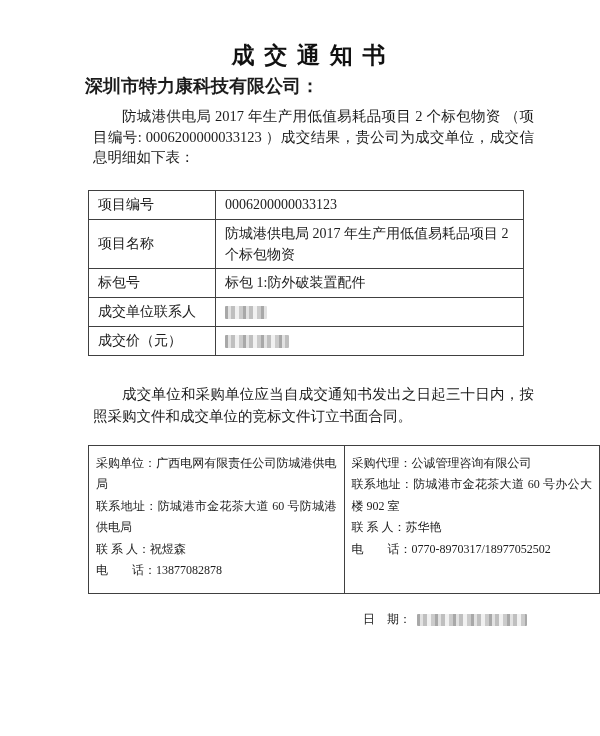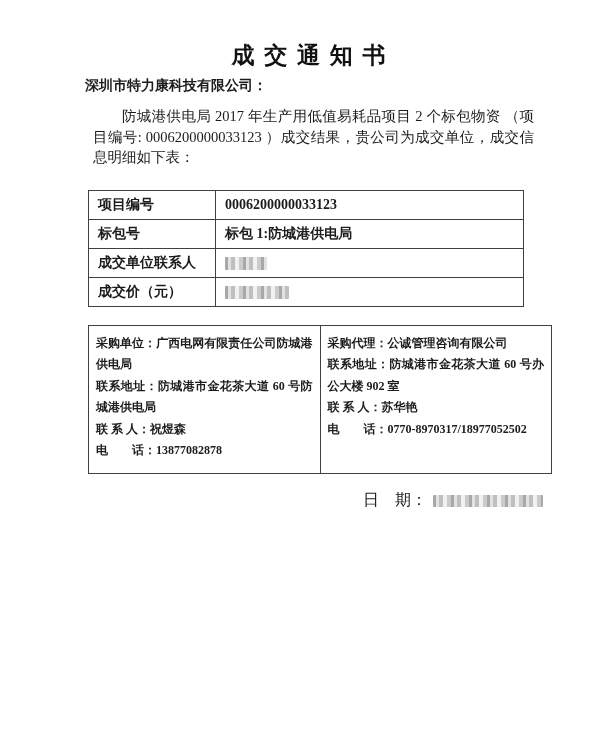--- a/index.html
+++ b/index.html
@@ -28,33 +28,33 @@
   }
   .project-no-line{
     margin-top:6px;
     text-align:right;
     font-size:14px;
     line-height:19px;
   }
   .project-no-line .pn-value{margin-left:18px;letter-spacing:0.5px;}
   .addressee{
     margin-top:7px;
-    font-size:14px;
+    font-size:18px;
     font-weight:bold;
     line-height:20px;
   }
   .para{
     margin:10px 0 0 8px;
     font-size:14.5px;
     line-height:20.5px;
     text-align:justify;
     text-indent:2em;
   }
   .para.second{margin-top:27px;line-height:22px;}
-  table{border-collapse:collapse;font-weight:bold;}
+  table{border-collapse:collapse;}
   .award-table{
     margin:22px 0 0 3px;
     width:436px;
     table-layout:fixed;
   }
   .award-table td{
     border:1px solid #404040;
     font-size:14px;
     line-height:21px;
     padding:3px 9px;
@@ -73,40 +73,40 @@
     background:
       repeating-linear-gradient(90deg,#9a9a9a 0 3px,#dedede 3px 6px,#b4b4b4 6px 10px,#efefef 10px 14px,#c2c2c2 14px 18px),
       repeating-linear-gradient(0deg,rgba(255,255,255,0) 0 4px,rgba(255,255,255,.45) 4px 8px);
   }
   .redact-price{width:64px;}
   .redact-person{width:42px;}
   .redact-phone{width:64px;}
   .redact-date{width:110px;height:12px;}
   .contact-table{
     margin:18px 0 0 3px;
-    width:464px;
+    width:512px;
     table-layout:fixed;
   }
   .contact-table td{
     border:1px solid #404040;
     width:50%;
     vertical-align:top;
     padding:7px 7px 11px 7px;
   }
   .field{
     margin:0;
     font-size:12px;
     line-height:21.5px;
     text-align:justify;
     word-break:break-all;
   }
   .date-line{
     margin-top:17px;
     margin-left:278px;
-    font-size:16px;
+    font-size:12px;
     line-height:17px;
     white-space:nowrap;
   }
   .date-line .dl-label{margin-right:6px;}
 </style>
 </head>
 <body>
 
 <div class="page">
   <div class="content">
@@ -117,35 +117,40 @@
     <div class="addressee">深圳市特力康科技有限公司：</div>
 
     <p class="para">防城港供电局 2017 年生产用低值易耗品项目 2 个标包物资 （项目编号: 0006200000033123 ）成交结果，贵公司为成交单位，成交信息明细如下表：</p>
 
     <table class="award-table">
       <tbody>
         <tr class="single">
           <td class="lbl">项目编号</td>
           <td>0006200000033123</td>
         </tr>
+        <tr>
+          <td class="lbl">项目名称</td>
+          <td>防城港供电局 2017 年生产用低值易耗品项目 2 个标包物资</td>
+        </tr>
         <tr class="single">
           <td class="lbl">标包号</td>
-          <td>标包 1:防城港供电局</td>
+          <td>标包 1:防外破装置配件</td>
         </tr>
         <tr class="single">
           <td class="lbl">成交单位联系人</td>
           <td><span class="redact redact-person"></span></td>
         </tr>
         <tr class="single">
           <td class="lbl">成交价（元）</td>
           <td><span class="redact redact-price"></span></td>
         </tr>
       </tbody>
     </table>
 
+    <p class="para second">成交单位和采购单位应当自成交通知书发出之日起三十日内，按照采购文件和成交单位的竞标文件订立书面合同。</p>
 
     <table class="contact-table">
       <tbody>
         <tr>
           <td>
             <p class="field"><span>采购单位：</span><span>广西电网有限责任公司防城港供电局</span></p>
             <p class="field"><span>联系地址：</span><span>防城港市金花茶大道 60 号防城港供电局</span></p>
             <p class="field"><span>联 系 人：</span><span>祝煜森</span></p>
             <p class="field"><span>电　　话：</span><span>13877082878</span></p>
           </td>

